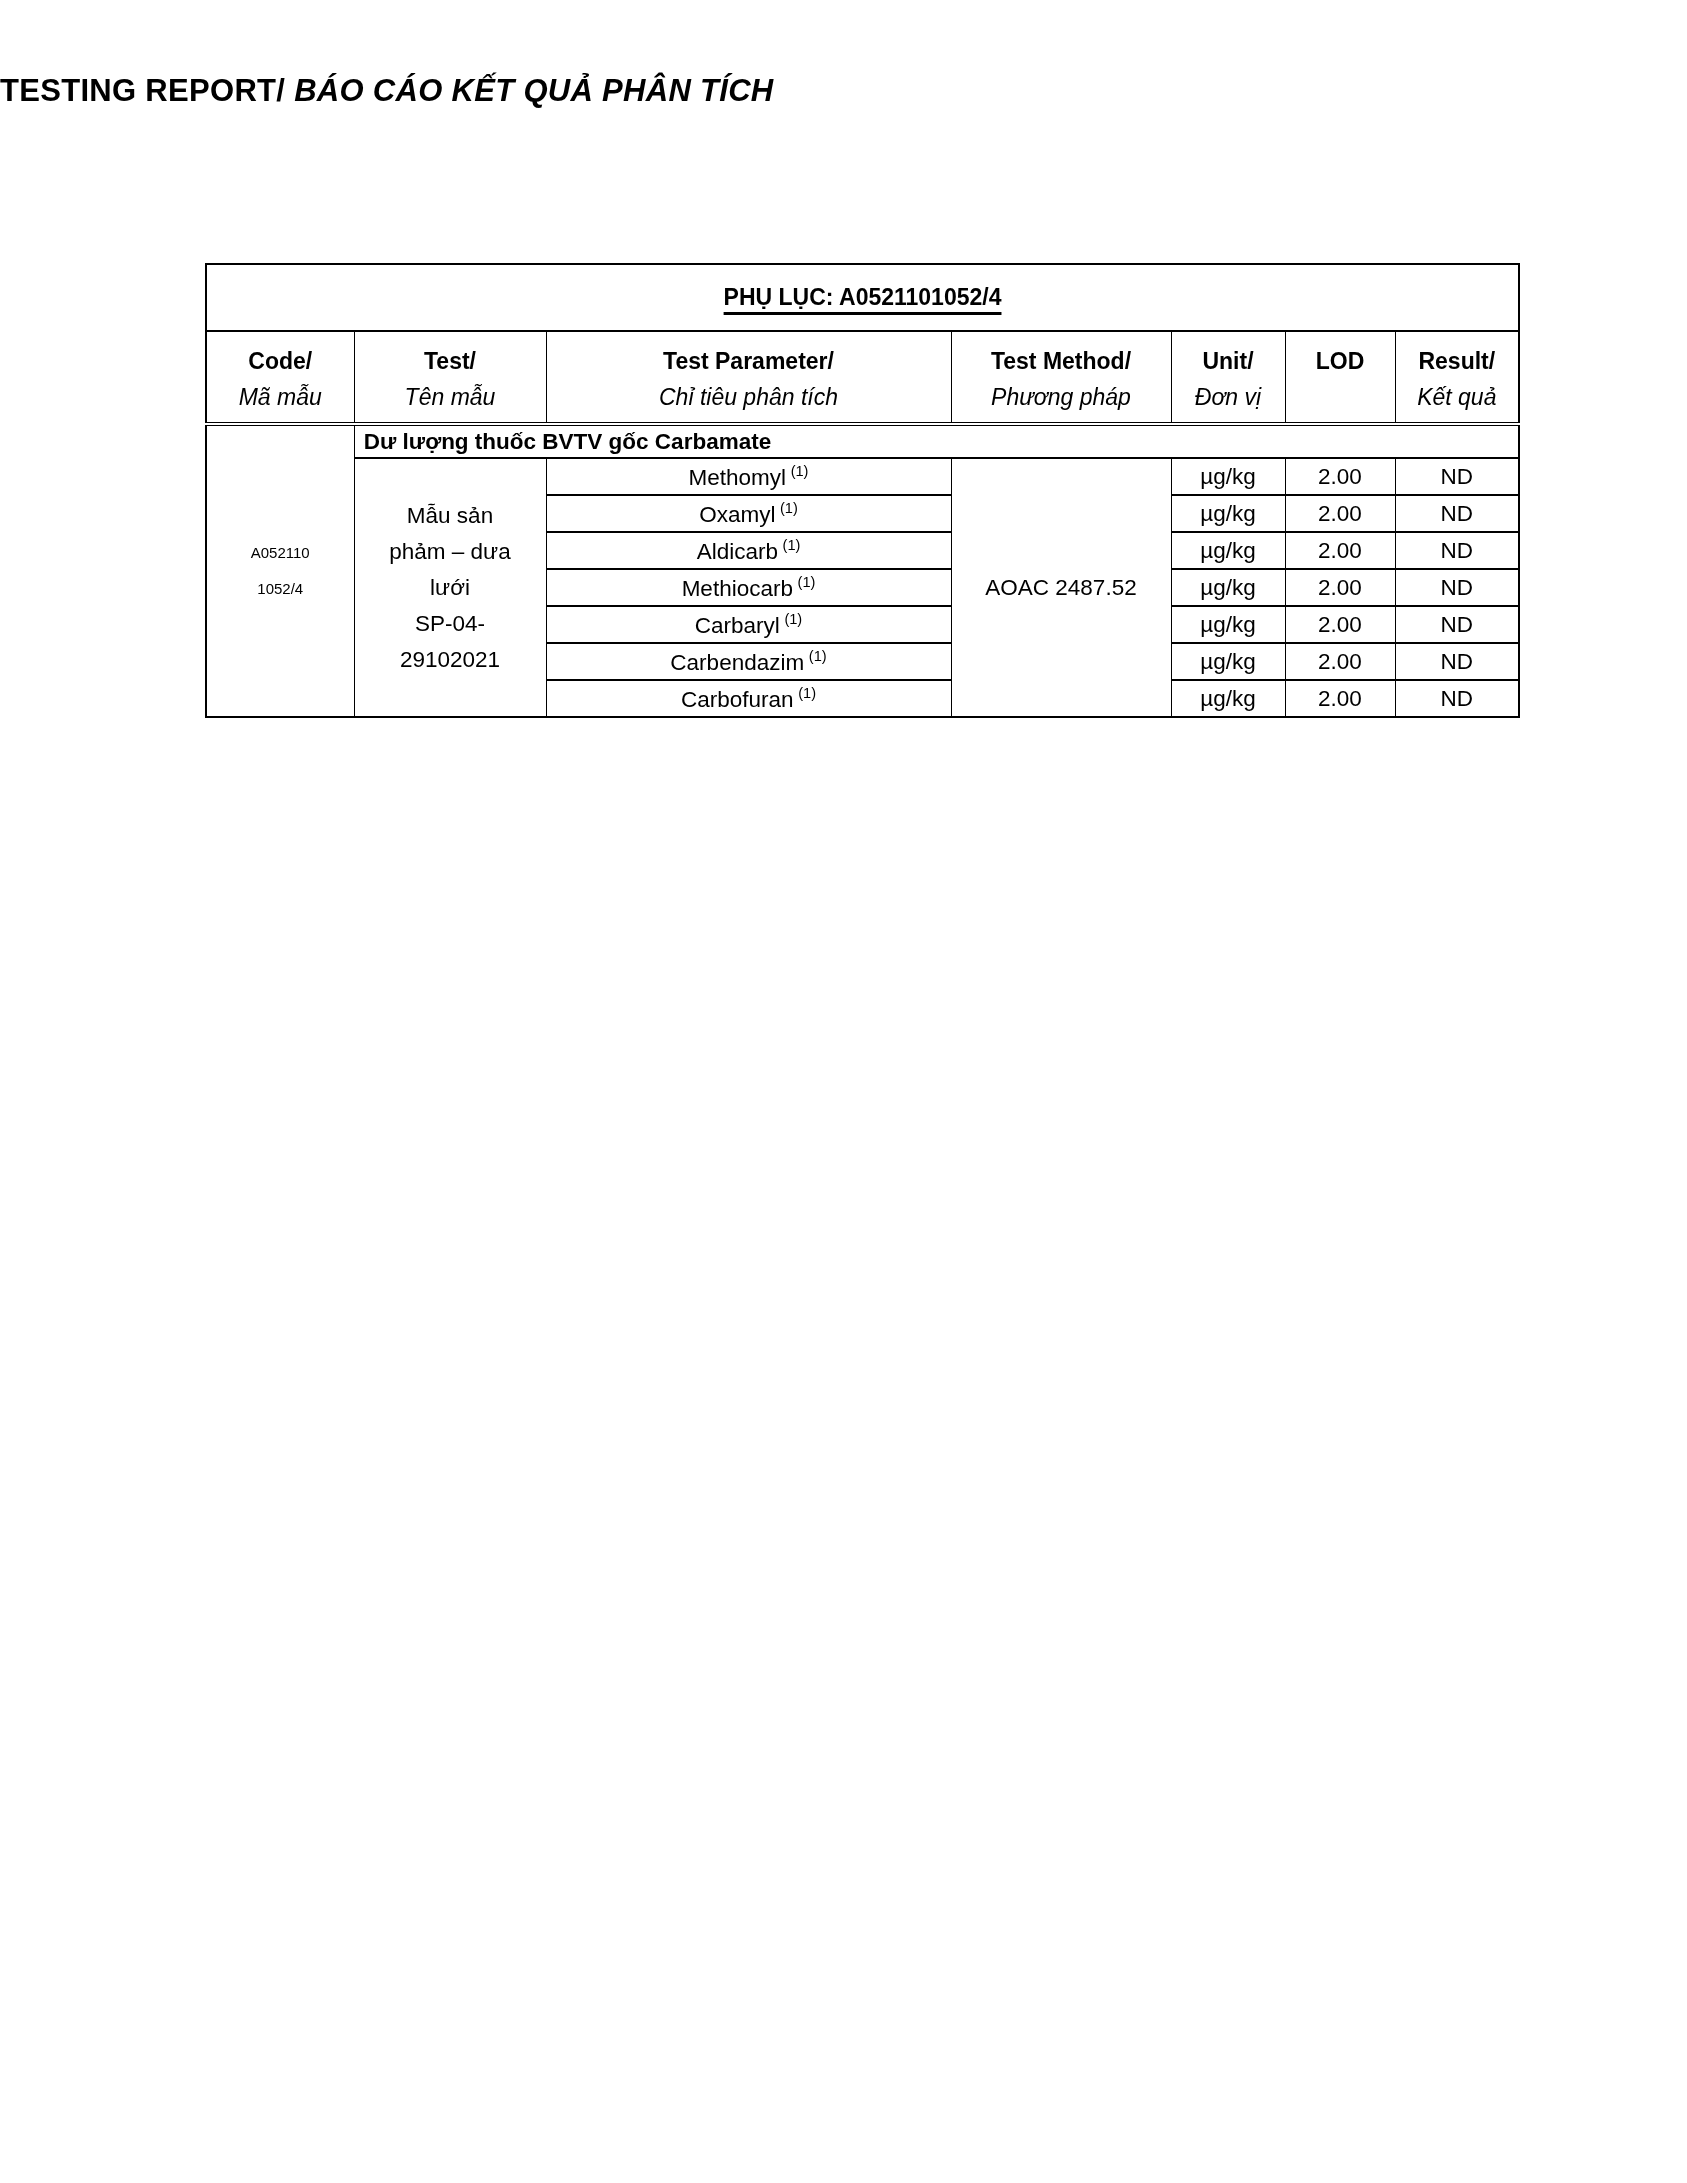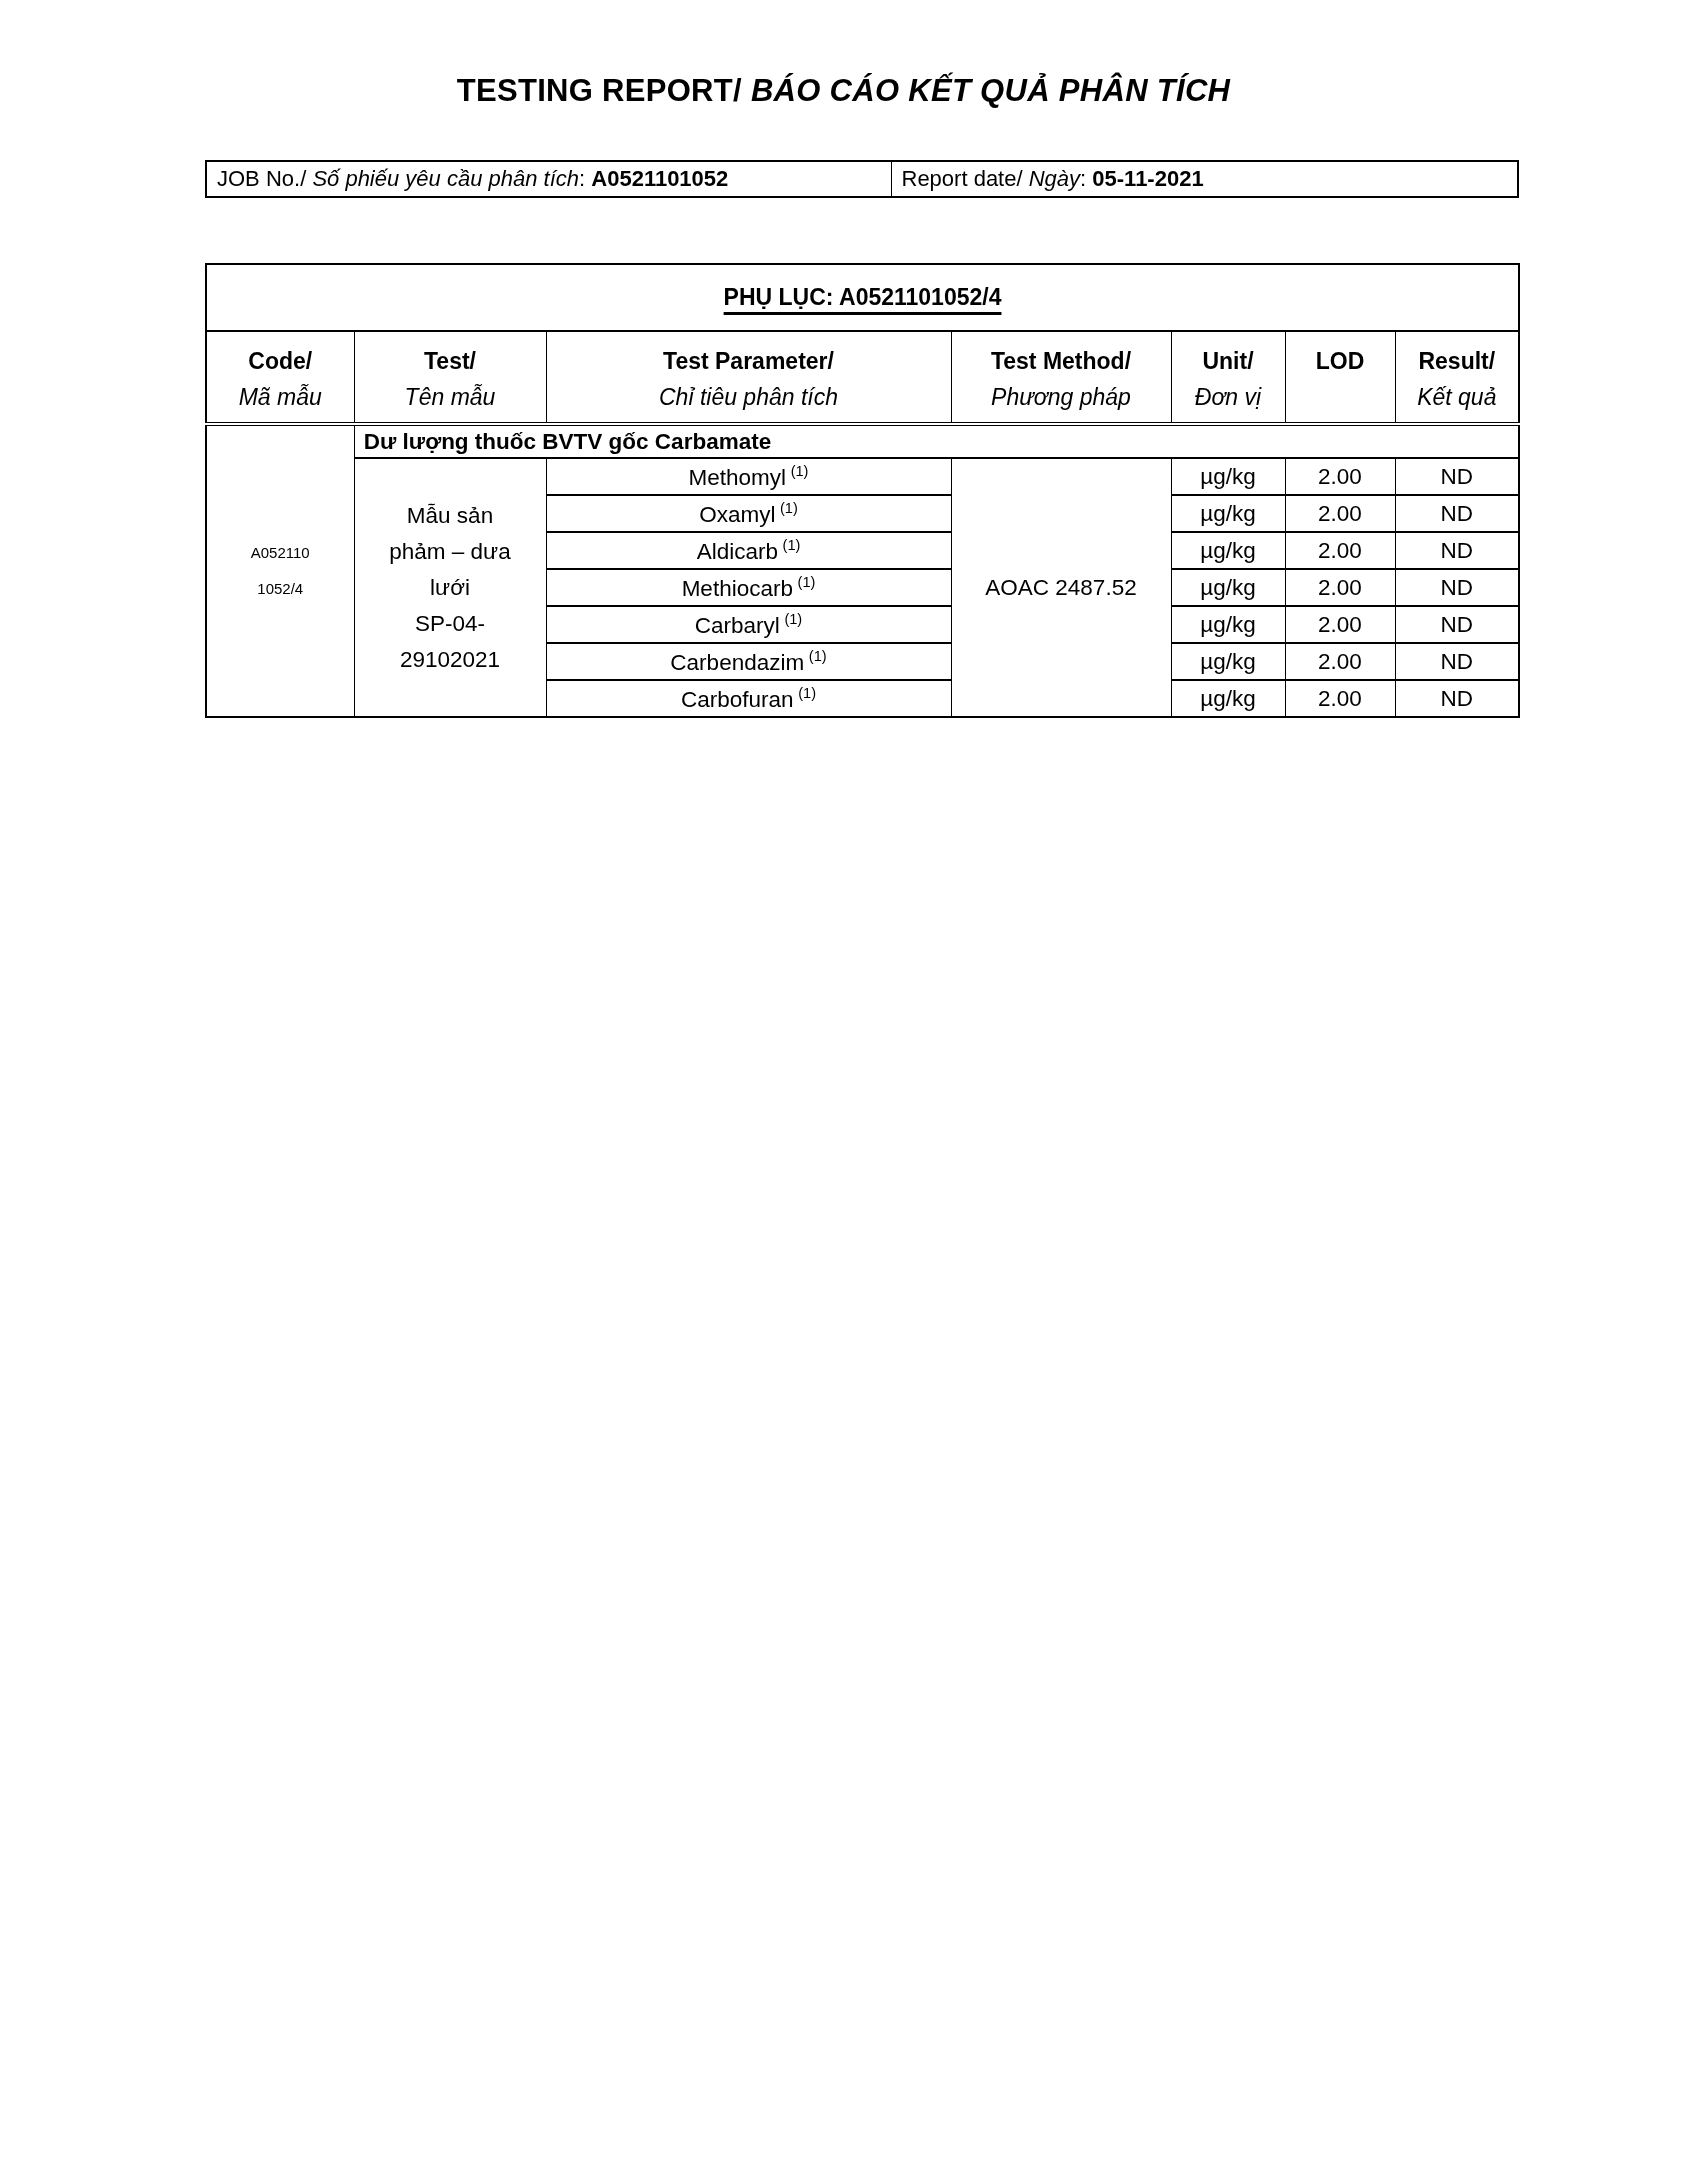--- a/index.html
+++ b/index.html
@@ -8,21 +8,21 @@
     width: 1687px; height: 2183px;
     position: relative;
     font-family: "Liberation Sans", sans-serif;
     color: #000;
   }
   .page { position: absolute; inset: 0; background: #fff; }
 
   
   .title {
     position: absolute; top: 73px; left: 0; width: 1687px;
-    text-align: center; font-size: 31px; font-weight: bold;
+    font-size: 31px; font-weight: bold;
     letter-spacing: 0.3px;
   }
   .title .t-vi { font-style: italic; }
 
   
   table { border-collapse: collapse; table-layout: fixed; }
   td { border: 1.3px solid #000; font-size: 22px; overflow: hidden; }
 
   
   table.meta {
@@ -97,28 +97,20 @@
     <span class="t-en">TESTING REPORT/</span>
     <span class="t-vi">BÁO CÁO KẾT QUẢ PHÂN TÍCH</span>
   </div>
 
   <table class="meta">
     <colgroup>
         <col style="width:685px">
         <col style="width:627px">
       </colgroup>
     <tbody>
-      <tr class="meta-r1">
-        <td><span class="en">JOB No./</span>
-          <span class="vi">Số phiếu yêu cầu phân tích</span><span>:</span>
-          <span class="val-bold">A0521101052</span></td>
-        <td><span class="en">Report date/</span>
-          <span class="vi">Ngày</span><span>:</span>
-          <span class="val-bold">05-11-2021</span></td>
-      </tr>
     </tbody>
   </table>
 
   <table class="main">
     <colgroup>
       <col style="width:148px">
         <col style="width:192px">
         <col style="width:405px">
       <col style="width:220px">
         <col style="width:114px">

